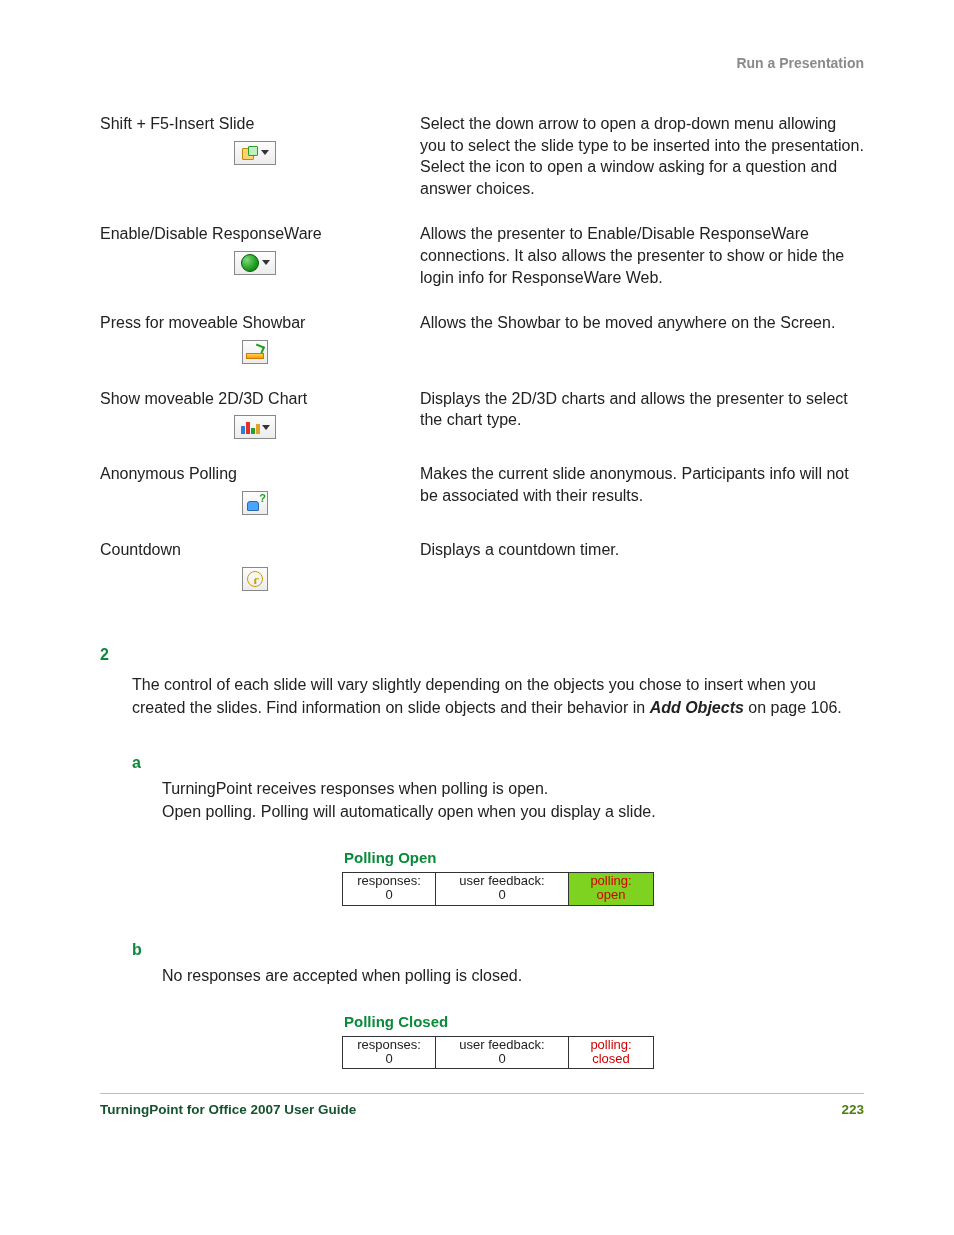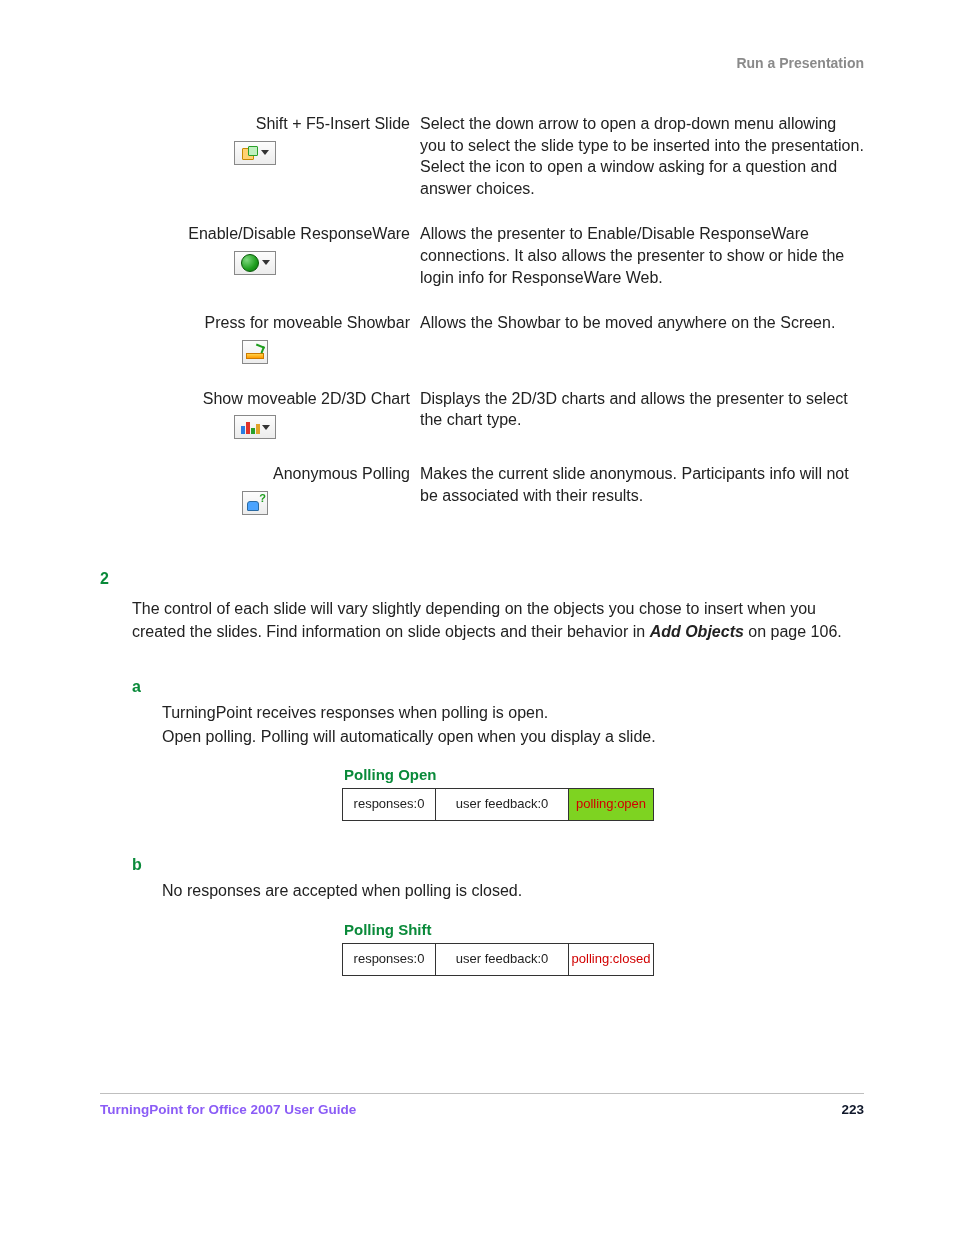--- a/index.html
+++ b/index.html
@@ -23,21 +23,21 @@
     font-size: 14px;
     margin-bottom: 42px;
   }
   .table {
     display: table;
     width: 100%;
     border-collapse: collapse;
   }
   .trow { display: table-row; }
   .tcell { display: table-cell; vertical-align: top; padding-bottom: 24px; }
-  .lcol { width: 310px; padding-right: 10px; text-align: right; }
+  .lcol { width: 310px; padding-right: 10px; }
   .rcol { line-height: 1.35; font-size: 16px; }
   .lcol .lbl { font-size: 16px; line-height: 1.35; }
   .iconbox-wrap { margin-top: 6px; text-align: center; width: 310px; }
   .iconbox {
     display: inline-flex;
     align-items: center;
     justify-content: center;
     border: 1px solid #888;
     background: linear-gradient(#fdfdfd,#ececec);
     padding: 2px;
@@ -67,21 +67,21 @@
     margin-top: 32px;
     font-size: 16px;
     line-height: 1.45;
     padding-left: 26px;
   }
   .sub-letter { color: #0a8a3a; font-weight: 700; min-width: 14px; }
   .para { margin-top: 22px; padding-left: 26px; font-size: 16px; line-height: 1.45; }
   .ital-bold { font-style: italic; font-weight: 700; }
 
   .poll-wrap {
-    margin-top: 16px;
+    margin-top: 24px;
     display: flex;
     justify-content: center;
   }
   .poll-title {
     color: #0a8a3a;
     font-weight: 700;
     font-size: 15px;
     margin-bottom: 3px;
     font-family: Verdana, Arial, sans-serif;
     padding-left: 2px;
@@ -92,21 +92,21 @@
     font-family: Verdana, Arial, sans-serif;
     font-size: 13px;
     line-height: 1.1;
   }
   .poll .cell {
     border-right: 1px solid #333;
     padding: 1px 6px 2px 6px;
     text-align: center;
     min-height: 28px;
     display: flex;
-    flex-direction: row;
+    flex-direction: column;
     justify-content: center;
     align-items: center;
   }
   .poll .cell:last-child { border-right: none; }
   .poll .open { background: #7ed321; color: #d10000; width: 72px; }
   .poll .closed { background: #fff; color: #d10000; width: 72px; }
   .poll .w1 { width: 80px; }
   .poll .w2 { width: 120px; }
 
   .footer {
@@ -116,22 +116,22 @@
     padding: 0 90px 0 100px;
   }
   .footer-line {
     border-top: 1px solid #bfbfbf;
     padding-top: 8px;
     display: flex;
     justify-content: space-between;
     font-size: 13.5px;
     font-weight: 700;
   }
-  .footer-left { color: #8b5cf6; }
-  .footer-right { color: #0f172a; }
+  .footer-left { color: #14532d; }
+  .footer-right { color: #4d7c0f; }
 
   
   .ico { display:inline-block; position:relative; }
   .ico-insert { width:16px; height:14px; }
   .ico-insert::before{content:"";position:absolute;left:0;top:2px;width:10px;height:10px;border:1px solid #c58a00;background:#ffd272;border-radius:1px;}
   .ico-insert::after{content:"";position:absolute;left:6px;top:0;width:8px;height:8px;border:1px solid #2aa02a;background:#bff0bf;border-radius:1px;}
   .ico-globe { width:16px;height:16px;border-radius:50%;background:radial-gradient(circle at 30% 30%,#7fd97f,#1e9e1e 60%,#0b6e0b);border:1px solid #0a5a0a;}
   .ico-showbar{width:18px;height:14px;}
   .ico-showbar::before{content:"";position:absolute;left:0;bottom:0;width:18px;height:6px;background:linear-gradient(#ffd24a,#ff9a00);border:1px solid #cc7a00;box-sizing:border-box;}
   .ico-showbar::after{content:"";position:absolute;right:0;top:0;width:7px;height:5px;border-top:2px solid #1e9e1e;border-right:2px solid #1e9e1e;transform:rotate(22deg);}
@@ -218,20 +218,31 @@
         <div class="lbl">Anonymous Polling</div>
         <div class="iconbox-wrap">
           <span class="iconbox narrow">
             <span class="ico ico-anon"></span>
           </span>
         </div>
       </div>
       <div class="tcell rcol">Makes the current slide anonymous. Participants info will not be associated with their results.</div>
     </div>
 
+    <div class="trow">
+      <div class="tcell lcol">
+        <div class="lbl">Countdown</div>
+        <div class="iconbox-wrap">
+          <span class="iconbox narrow">
+            <span class="ico ico-clock"></span>
+          </span>
+        </div>
+      </div>
+      <div class="tcell rcol">Displays a countdown timer.</div>
+    </div>
 
   </div>
 
   <div class="step">
     <div class="step-num">2</div>
     <div>
       <div class="para" style="padding-left:0; margin-top:30px;">
         <span>The control of each slide will vary slightly depending on the objects you chose to insert when you created the slides. Find information on slide objects and their behavior in </span><span class="ital-bold">Add Objects</span><span> on page 106.</span>
       </div>
 
@@ -265,21 +276,21 @@
 
       <div class="sub" style="padding-left:0;">
         <div class="sub-letter">b</div>
         <div>
           <div style="margin-top:26px;">No responses are accepted when polling is closed.</div>
         </div>
       </div>
 
       <div class="poll-wrap">
         <div>
-          <div class="poll-title">Polling Shift</div>
+          <div class="poll-title">Polling Closed</div>
           <div class="poll">
             <div class="cell w1">
               <span>responses:</span>
               <span>0</span>
             </div>
             <div class="cell w2">
               <span>user feedback:</span>
               <span>0</span>
             </div>
             <div class="cell closed">

